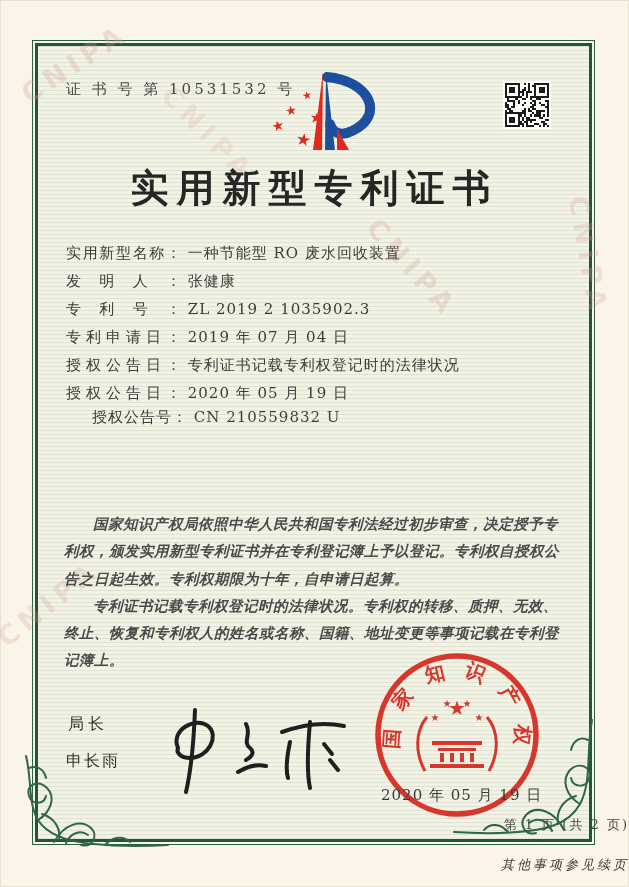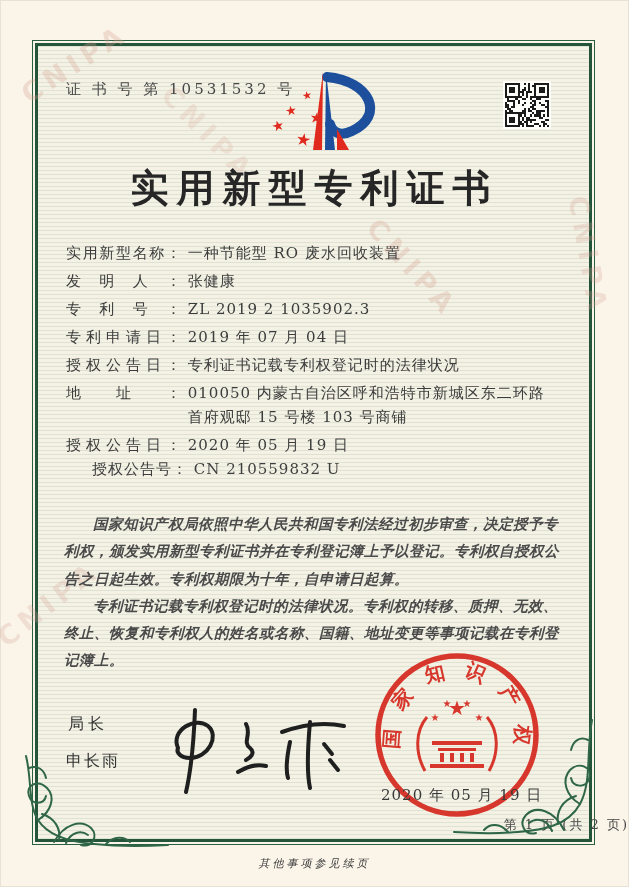--- a/index.html
+++ b/index.html
@@ -47,22 +47,22 @@
     font-size:14.5px;line-height:1.88;font-style:italic;color:#4a4a4a;letter-spacing:0.5px;}
   .paragraphs p{margin:0;text-indent:2em;font-weight:bold;}
   .sig-title{position:absolute;left:68px;top:714px;font-size:16px;letter-spacing:4px;color:#333;}
   .sig-name{position:absolute;left:66px;top:751px;font-size:16px;letter-spacing:2px;color:#333;}
   .signature-svg{position:absolute;left:150px;top:696px;}
   .seal{position:absolute;left:371px;top:649px;}
   .seal-date{position:absolute;left:381px;top:786px;font-size:15px;letter-spacing:1px;
     color:#3a3a3a;z-index:5;white-space:nowrap;}
   .page-info{position:absolute;left:0;right:0;top:816px;text-align:right;
     font-size:13px;letter-spacing:2px;color:#474747;}
-  .footer-note{position:absolute;left:0;right:0;top:856px;text-align:center;
-    font-size:11px;letter-spacing:3px;font-style:italic;color:#3d3d3d;}
+  .footer-note{position:absolute;left:0;right:0;top:856px;text-align:right;
+    font-size:13px;letter-spacing:3px;font-style:italic;color:#3d3d3d;}
   .flourish{position:absolute;z-index:4;pointer-events:none;}
   .flourish-bl{left:20px;top:752px;}
   .flourish-br{left:452px;top:716px;}
 </style>
 </head>
 <body>
 
 <div class="page">
 
   <div class="frame">
@@ -135,24 +135,20 @@
         <span class="field-label">专利号：</span>
         <span class="field-value">ZL 2019 2 1035902.3</span>
       </div>
       <div class="field-row">
         <span class="field-label">专利申请日：</span>
         <span class="field-value">2019 年 07 月 04 日</span>
       </div>
       <div class="field-row">
         <span class="field-label">授权公告日：</span>
         <span class="field-value">专利证书记载专利权登记时的法律状况</span>
-      </div>
-      <div class="field-row">
-        <span class="field-label">地址：</span>
-        <span class="field-value">010050 内蒙古自治区呼和浩特市新城区东二环路首府观邸 15 号楼 103 号商铺</span>
       </div>
       <div class="field-row">
         <span class="field-label">授权公告日：</span>
         <span class="field-value">2020 年 05 月 19 日</span>
         <span class="field-pair2">
           <span class="field-label-plain">授权公告号：</span>
           <span>CN 210559832 U</span>
         </span>
       </div>
     </div>

